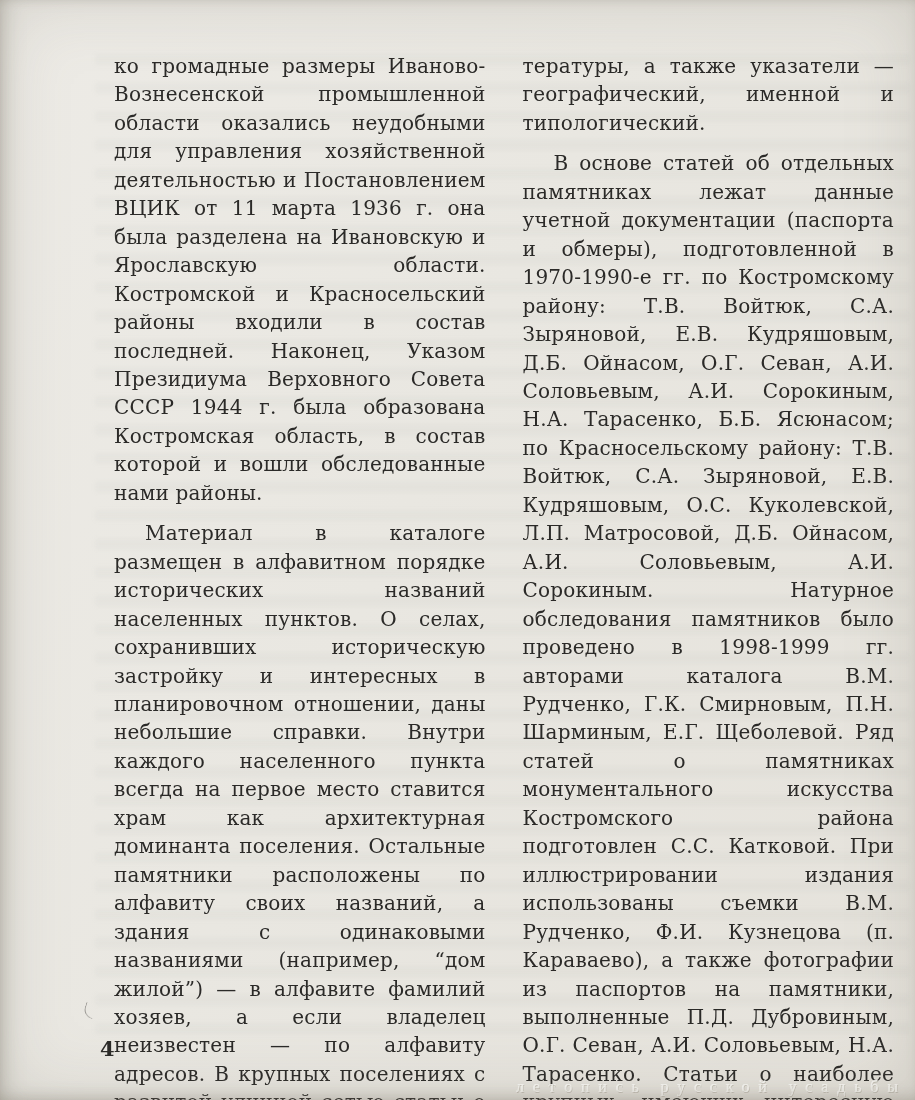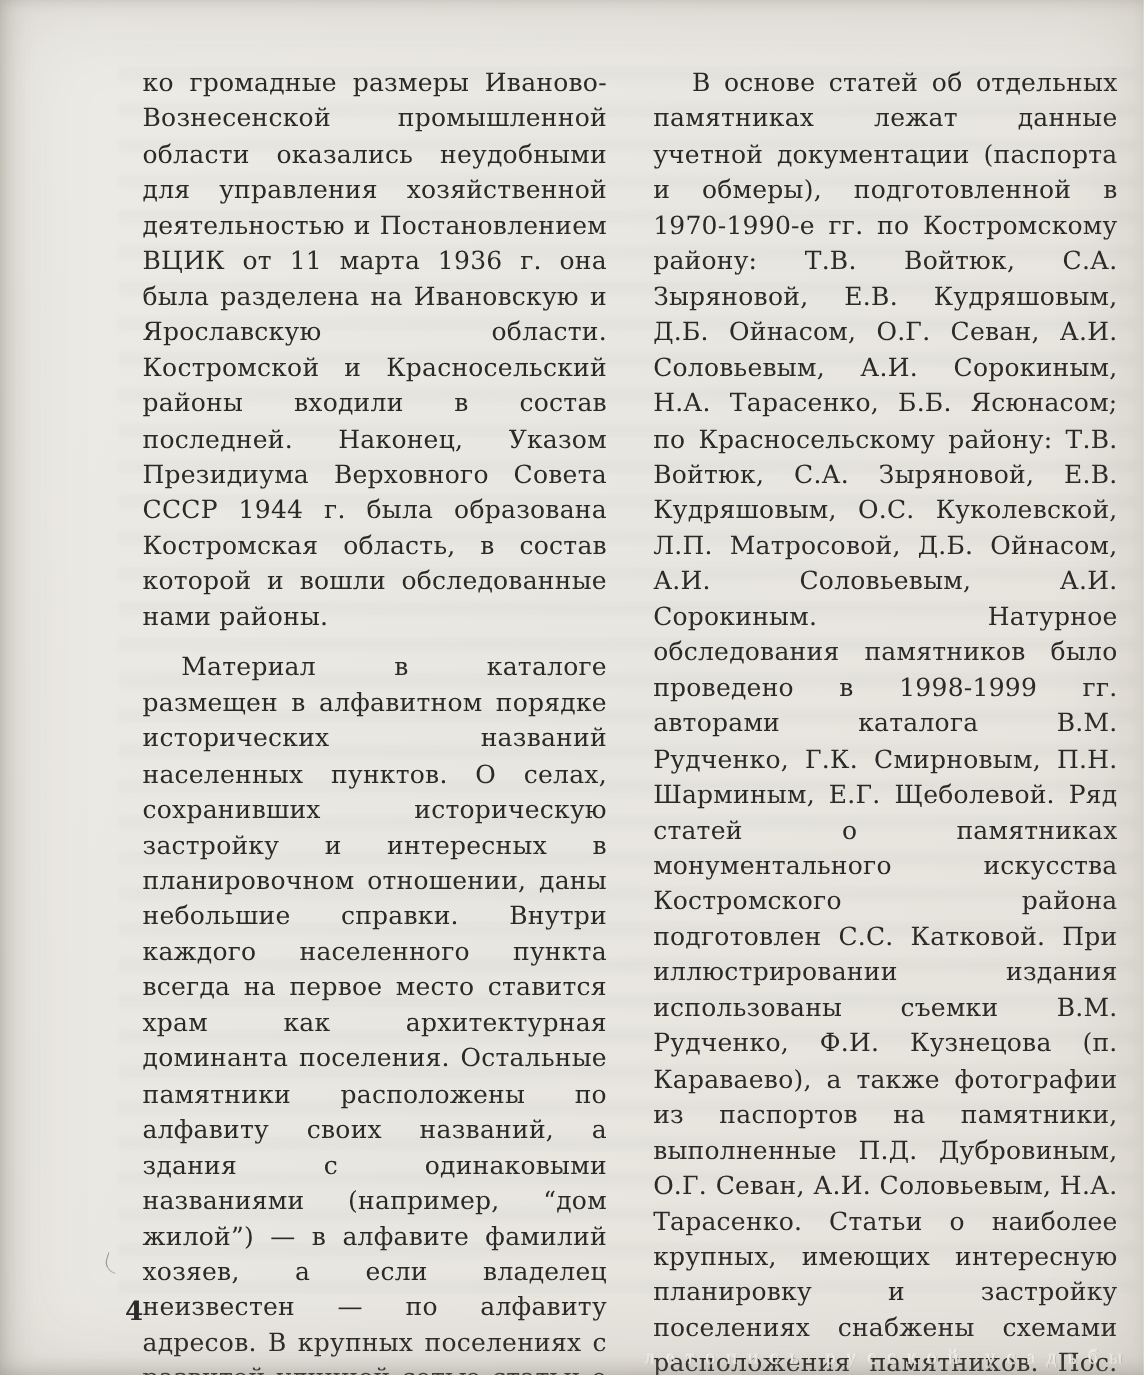--- a/index.html
+++ b/index.html
@@ -112,20 +112,21 @@
 
 <div class="show-through"></div>
 
 <div class="text-block">
   <div class="col">
     <p>ко громадные размеры Иваново-Вознесенской промышленной области оказались неудобными для управления хозяйственной деятельностью и Постановлением ВЦИК от 11 марта 1936 г. она была разделена на Ивановскую и Ярославскую области. Костромской и Красносельский районы входили в состав последней. Наконец, Указом Президиума Верховного Совета СССР 1944 г. была образована Костромская область, в состав которой и вошли обследованные нами районы.</p>
     <p class="indent">Материал в каталоге размещен в алфавитном порядке исторических названий населенных пунктов. О селах, сохранивших историческую застройку и интересных в планировочном отношении, даны небольшие справки. Внутри каждого населенного пункта всегда на первое место ставится храм как архитектурная доминанта поселения. Остальные памятники расположены по алфавиту своих названий, а здания с одинаковыми названиями (например, “дом жилой”) — в алфавите фамилий хозяев, а если владелец неизвестен — по алфавиту адресов. В крупных поселениях с развитой уличной сетью статьи о памятниках размещены по алфавиту адресов.</p>
     <p class="indent">Статьи об отдельных памятниках построены по единой структуре. Как правило, название статьи соответствует первоначальному наименованию объекта, а дальнейшая его история излагается в тексте. Каждая статья начинается историко-художественной оценкой памятника, характеристикой его местоположения, далее даются краткая историческая справка о здании и его описание. Все статьи снабжены списком литературы и архивных упоминаний о памятнике. В конце книги помещен список ли-</p>
   </div>
   <div class="col">
+    <p>тературы, а также указатели — географический, именной и типологический.</p>
     <p class="indent">В основе статей об отдельных памятниках лежат данные учетной документации (паспорта и обмеры), подготовленной в 1970-1990-е гг. по Костромскому району: Т.В. Войтюк, С.А. Зыряновой, Е.В. Кудряшовым, Д.Б. Ойнасом, О.Г. Севан, А.И. Соловьевым, А.И. Сорокиным, Н.А. Тарасенко, Б.Б. Ясюнасом; по Красносельскому району: Т.В. Войтюк, С.А. Зыряновой, Е.В. Кудряшовым, О.С. Куколевской, Л.П. Матросовой, Д.Б. Ойнасом, А.И. Соловьевым, А.И. Сорокиным. Натурное обследования памятников было проведено в 1998-1999 гг. авторами каталога В.М. Рудченко, Г.К. Смирновым, П.Н. Шарминым, Е.Г. Щеболевой. Ряд статей о памятниках монументального искусства Костромского района подготовлен С.С. Катковой. При иллюстрировании издания использованы съемки В.М. Рудченко, Ф.И. Кузнецова (п. Караваево), а также фотографии из паспортов на памятники, выполненные П.Д. Дубровиным, О.Г. Севан, А.И. Соловьевым, Н.А. Тарасенко. Статьи о наиболее крупных, имеющих интересную планировку и застройку поселениях снабжены схемами расположения памятников. Пос. Красное-на-Волге представлен также схемой центральной части с зонами охраны памятников, проект которых был разработан по заданию НПЦ по охране и использованию памятников истории и культуры архитектором Ю.М. Поповым в 1994 г. и утвержден постановлением главы администрации области от 8.12.95 г. № 650. Схемы подготовлены к публикации О.Б. Хохловой.</p>
 
   </div>
 </div>
 
 <div class="stray-mark"></div>
 
 <div class="page-number">4</div>
 
 <div class="footer-watermark">летопись русской усадьбы</div>

